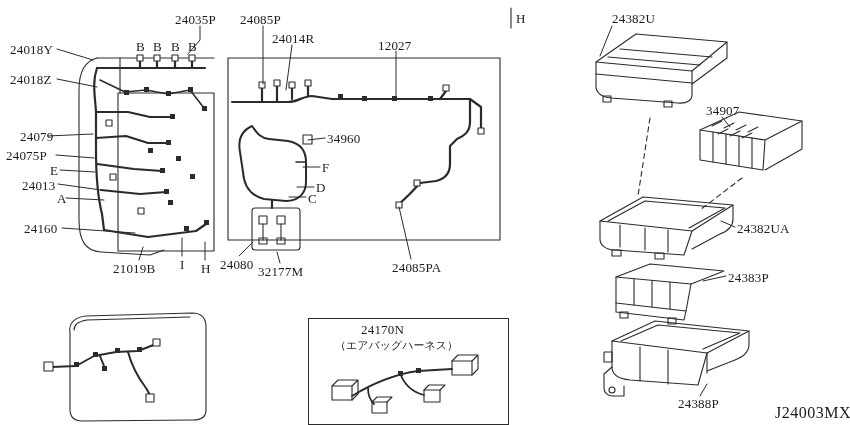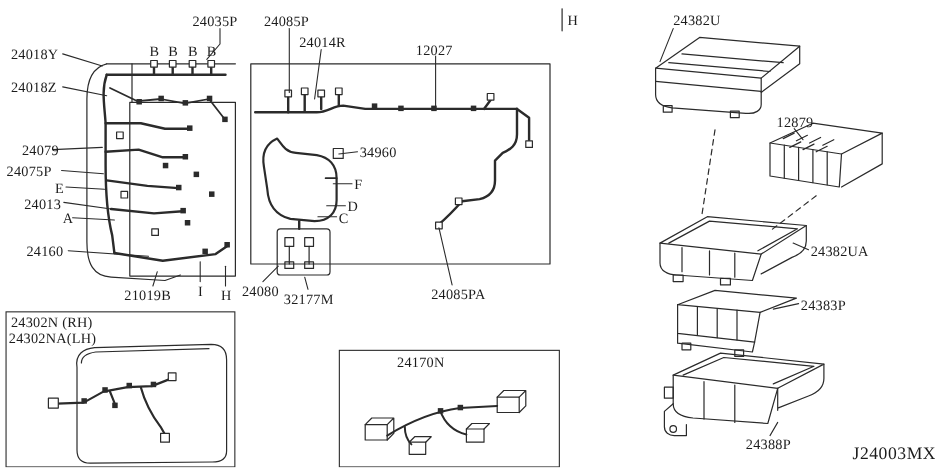--- a/index.html
+++ b/index.html
@@ -259,28 +259,25 @@
   <span class="lbl" style="left:308px;top:191px">C</span>
 
   <span class="lbl" style="left:113px;top:261px">21019B</span>
   <span class="lbl" style="left:180px;top:257px">I</span>
   <span class="lbl" style="left:201px;top:261px">H</span>
   <span class="lbl" style="left:220px;top:257px">24080</span>
   <span class="lbl" style="left:258px;top:264px">32177M</span>
   <span class="lbl" style="left:392px;top:260px">24085PA</span>
 
   <span class="lbl" style="left:612px;top:11px">24382U</span>
-  <span class="lbl" style="left:706px;top:103px">12879</span>
+  <span class="lbl" style="left:706px;top:103px">34907</span>
   <span class="lbl" style="left:737px;top:221px">24382UA</span>
   <span class="lbl" style="left:728px;top:270px">24383P</span>
   <span class="lbl" style="left:678px;top:396px">24388P</span>
 
-  <div class="inset" style="left:5px;top:283px;width:207px;height:140px">
-    <span class="lbl" style="left:4px;top:1px">24302N (RH)</span>
-    <span class="lbl" style="left:2px;top:16px">24302NA(LH)</span>
-  </div>
 
   <div class="inset" style="left:308px;top:318px;width:199px;height:105px">
     <span class="lbl" style="left:52px;top:3px">24170N</span>
+    <span class="lbl jp" style="left:26px;top:19px">（エアバッグハーネス）</span>
   </div>
 
   <span class="code" style="left:775px;top:404px">J24003MX</span>
 </div>
 
 </body></html>

